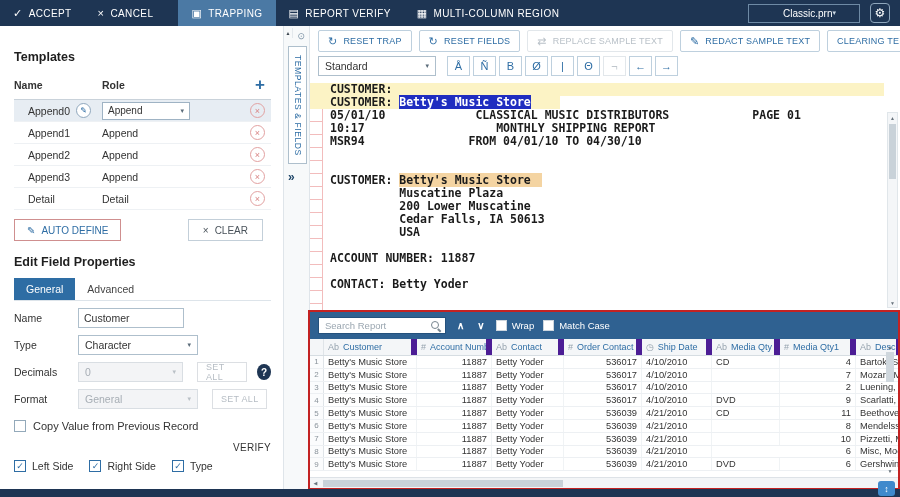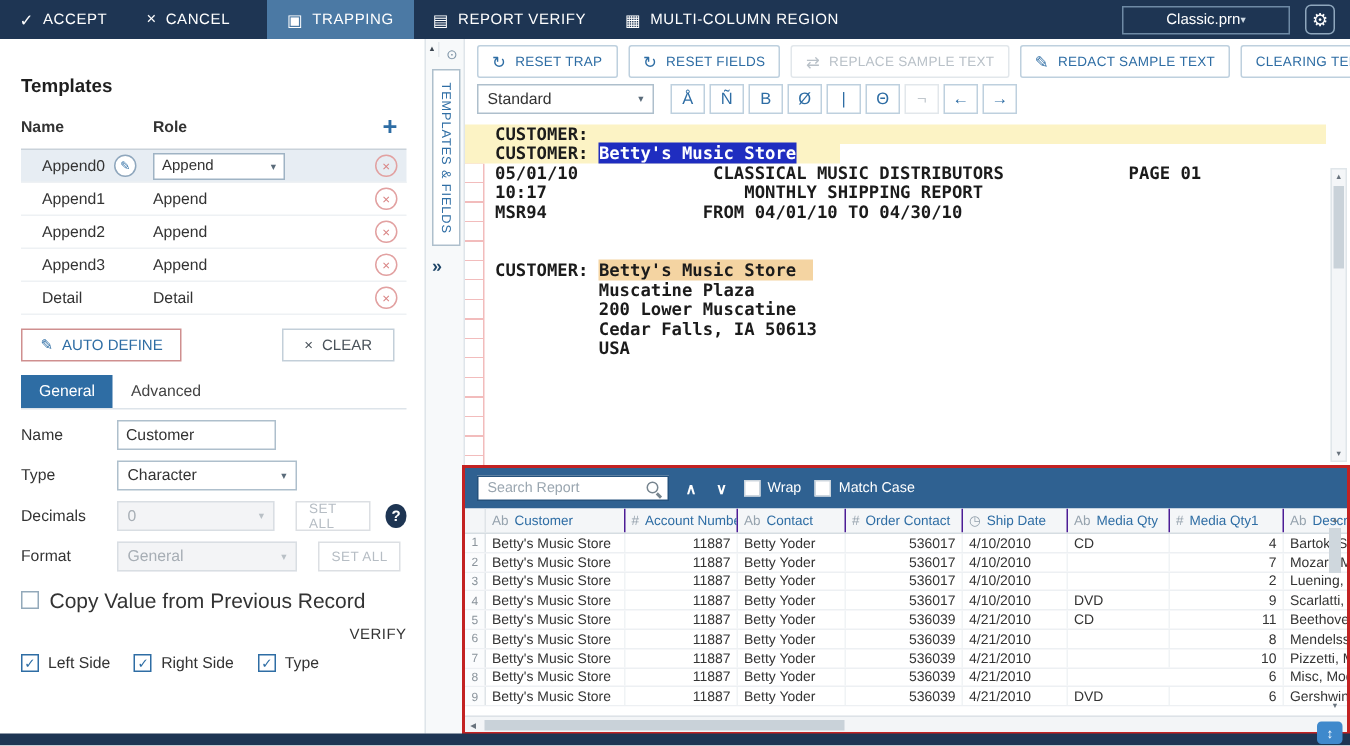--- a/index.html
+++ b/index.html
@@ -5,21 +5,21 @@
 *{margin:0;padding:0;box-sizing:border-box;}
 html,body{width:900px;height:497px;}
 body{font-family:"Liberation Sans",sans-serif;background:#fff;overflow:hidden;position:relative;color:#333;}
 
 
 .topbar{position:absolute;left:0;top:0;width:900px;height:26px;background:#1e3553;display:flex;align-items:center;color:#fff;z-index:6;}
 .tb-item{display:flex;align-items:center;gap:6px;height:26px;padding:0 13px;font-size:10px;letter-spacing:.4px;}
 .tb-item .ic{font-size:11px;}
 .tb-item.active{background:#4b79a4;}
 .tb-right{margin-left:auto;display:flex;align-items:center;gap:10px;padding-right:10px;}
-.file-sel{width:112px;height:19px;border:1px solid #6e8aa5;display:flex;align-items:center;justify-content:center;padding:0 10px;font-size:10px;}
+.file-sel{width:112px;height:19px;border:1px solid #6e8aa5;display:flex;align-items:center;justify-content:flex-end;padding:0 23px;font-size:10px;}
 .gear{width:20px;height:20px;border:1px solid #8fa7bd;border-radius:4px;display:flex;align-items:center;justify-content:center;font-size:12px;}
 
 
 .left{position:absolute;left:0;top:26px;width:283px;height:463px;background:#fff;padding:10px 12px 0 14px;overflow:hidden;}
 .sec-title{font-size:12.5px;font-weight:bold;color:#1f1f1f;margin-top:14px;}
 .tpl-head{display:flex;align-items:center;margin-top:11px;padding-bottom:4px;border-bottom:1px solid #c9d2da;}
 .h-name{width:88px;font-weight:bold;font-size:10.5px;}
 .h-role{flex:1;font-weight:bold;font-size:10.5px;}
 .add-btn{color:#2e6da4;font-size:17px;font-weight:bold;width:22px;text-align:center;}
 .tpl-row{display:flex;align-items:center;height:22px;border-bottom:1px solid #eef1f4;font-size:10.5px;}
@@ -44,21 +44,21 @@
 .num-box{width:38px;height:20px;border:1px solid #aebfcc;display:flex;align-items:center;background:#fff;}
 .num-box input{width:20px;border:none;outline:none;font-size:10.5px;padding-left:4px;font-family:inherit;color:#333;}
 .stepper{display:flex;flex-direction:column;margin-left:auto;border-left:1px solid #d5dde3;height:100%;width:12px;}
 .stepper span{flex:1;display:flex;align-items:center;justify-content:center;font-size:4.5px;color:#67788a;}
 .sel-box{width:120px;height:20px;border:1px solid #aebfcc;background:#fff;display:flex;align-items:center;justify-content:space-between;padding:0 6px;font-size:10.5px;color:#333;}
 .sel-box.dis{background:#f3f4f6;color:#a7aeb5;border-color:#d9dee3;}
 .setall{height:20px;padding:0 8px;border:1px solid #dcdfe3;color:#b6bdc4;font-size:9px;display:flex;align-items:center;margin-left:14px;background:#fff;letter-spacing:.3px;}
 .help{width:16px;height:16px;border-radius:50%;background:#1e3553;color:#fff;font-size:10px;display:flex;align-items:center;justify-content:center;margin-left:10px;font-weight:bold;}
 .cb{width:12px;height:12px;border:1px solid #93a9ba;background:#fff;display:flex;align-items:center;justify-content:center;font-size:9px;color:#2e6da4;flex:none;}
 .cb.checked{border-color:#2e6da4;}
-.cb-row{display:flex;align-items:center;gap:7px;margin-top:11px;font-size:14px;}
+.cb-row{display:flex;align-items:center;gap:7px;margin-top:11px;font-size:11px;}
 .verify-label{margin-top:10px;font-size:10px;color:#333;letter-spacing:.3px;text-align:right;}
 .verify-row{display:flex;align-items:center;gap:16px;margin-top:7px;font-size:10.5px;}
 .vitem{display:flex;align-items:center;gap:6px;}
 
 
 .strip{position:absolute;left:283px;top:26px;width:27px;height:463px;background:#f7f9fa;border-left:1px solid #dfe5ea;border-right:1px solid #dfe5ea;}
 .sb-up{position:absolute;left:0;top:2px;width:9px;height:10px;font-size:5px;color:#3c4650;display:flex;align-items:center;justify-content:center;border-right:1px solid #e3e8ec;}
 .pin{position:absolute;right:4px;top:5px;font-size:9px;color:#7d93a6;}
 .vtab{position:absolute;left:4px;top:20px;width:19px;height:118px;border:1px solid #aebfcc;background:#fff;color:#2e6da4;display:flex;align-items:center;justify-content:center;writing-mode:vertical-rl;font-size:8.5px;letter-spacing:.6px;white-space:nowrap;}
 .marker{position:absolute;left:288px;top:170px;font-size:12px;font-weight:bold;color:#1f4668;z-index:3;}
@@ -100,21 +100,21 @@
 .nav-ar{font-size:10px;font-weight:bold;padding:0 2px;}
 .sb-cb{display:flex;align-items:center;gap:5px;}
 .sb-cb .box{width:11px;height:11px;background:#fff;border:1px solid #cdd6de;}
 .sb-right{margin-left:auto;display:flex;align-items:center;gap:12px;padding-right:4px;}
 .slider{position:relative;width:56px;height:12px;}
 .slider .track{position:absolute;left:0;right:0;top:5px;height:2px;background:#a9c4da;}
 .slider .fill{position:absolute;left:0;top:5px;width:16px;height:2px;background:#e03b3b;}
 .slider .knob{position:absolute;left:12px;top:2px;width:8px;height:8px;border-radius:50%;background:#e03b3b;}
 .ghead{position:absolute;left:0;top:27px;width:100%;height:17px;background:#f4f6f8;border-bottom:1px solid #d6dde2;display:flex;overflow:hidden;}
 .gnumh{width:14px;flex:none;border-right:1px solid #dfe4e8;}
-.gh-cell{display:flex;align-items:center;gap:4px;padding:0 4px;border-right:1px solid #4c1d95;font-size:9px;overflow:hidden;white-space:nowrap;flex:none;}
+.gh-cell{display:flex;align-items:center;gap:4px;padding:0 4px;border-right:6px solid #4c1d95;font-size:9px;overflow:hidden;white-space:nowrap;flex:none;}
 .gh-ic{color:#96a3ae;}
 .gh-lb{color:#2e6da4;}
 .gbody{position:absolute;left:0;top:44px;width:100%;overflow:hidden;}
 .g-row{display:flex;height:12.8px;border-bottom:1px solid #edf0f3;font-size:9.3px;color:#333;}
 .g-num{width:14px;flex:none;display:flex;align-items:center;justify-content:center;font-size:8px;color:#8a939b;border-right:1px solid #dfe4e8;background:#fbfcfd;}
 .g-cell{flex:none;display:flex;align-items:center;padding:0 4px;border-right:1px solid #f0f3f5;white-space:nowrap;overflow:hidden;}
 .g-cell.r{justify-content:flex-end;}
 .hscroll{position:absolute;left:0;bottom:0;width:100%;height:11px;background:#f3f5f7;border-top:1px solid #dde2e7;}
 .hscroll .a{position:absolute;top:0;width:11px;height:10px;display:flex;align-items:center;justify-content:center;font-size:5px;color:#68737d;}
 .hscroll .a.l{left:0;}
@@ -228,20 +228,21 @@
     <div class="auto-btn">
       <span class="bic">✎</span>
       <span>AUTO DEFINE</span>
     </div>
     <div class="clear-btn">
       <span>×</span>
       <span>CLEAR</span>
     </div>
   </div>
 
+  <div class="efp-title">Edit Field Properties</div>
   <div class="tabs">
     <div class="tab active">General</div>
     <div class="tab">Advanced</div>
   </div>
 
   <div class="frow">
     <div class="flabel">Name</div>
     <input class="tinput" value="Customer" style="">
   </div>
   <div class="frow">
@@ -346,21 +347,23 @@
       <div class="rline">10:17                   MONTHLY SHIPPING REPORT</div>
       <div class="rline">MSR94               FROM 04/01/10 TO 04/30/10</div>
       <div class="rline"></div>
       <div class="rline"></div>
       <div class="rline"><span>CUSTOMER: </span><span class="fld">Betty's Music Store</span></div>
       <div class="rline indent">Muscatine Plaza</div>
       <div class="rline indent">200 Lower Muscatine</div>
       <div class="rline indent">Cedar Falls, IA 50613</div>
       <div class="rline indent">USA</div>
       <div class="rline"></div>
+      <div class="rline">ACCOUNT NUMBER: 11887</div>
       <div class="rline"></div>
+      <div class="rline">CONTACT: Betty Yoder</div>
     </div>
     <div class="vscroll">
       <div class="a up">▲</div>
       <div class="thumb"></div>
       <div class="a dn">▼</div>
     </div>
   </div>
 
   <div class="bpanel">
     <div class="sbar">

